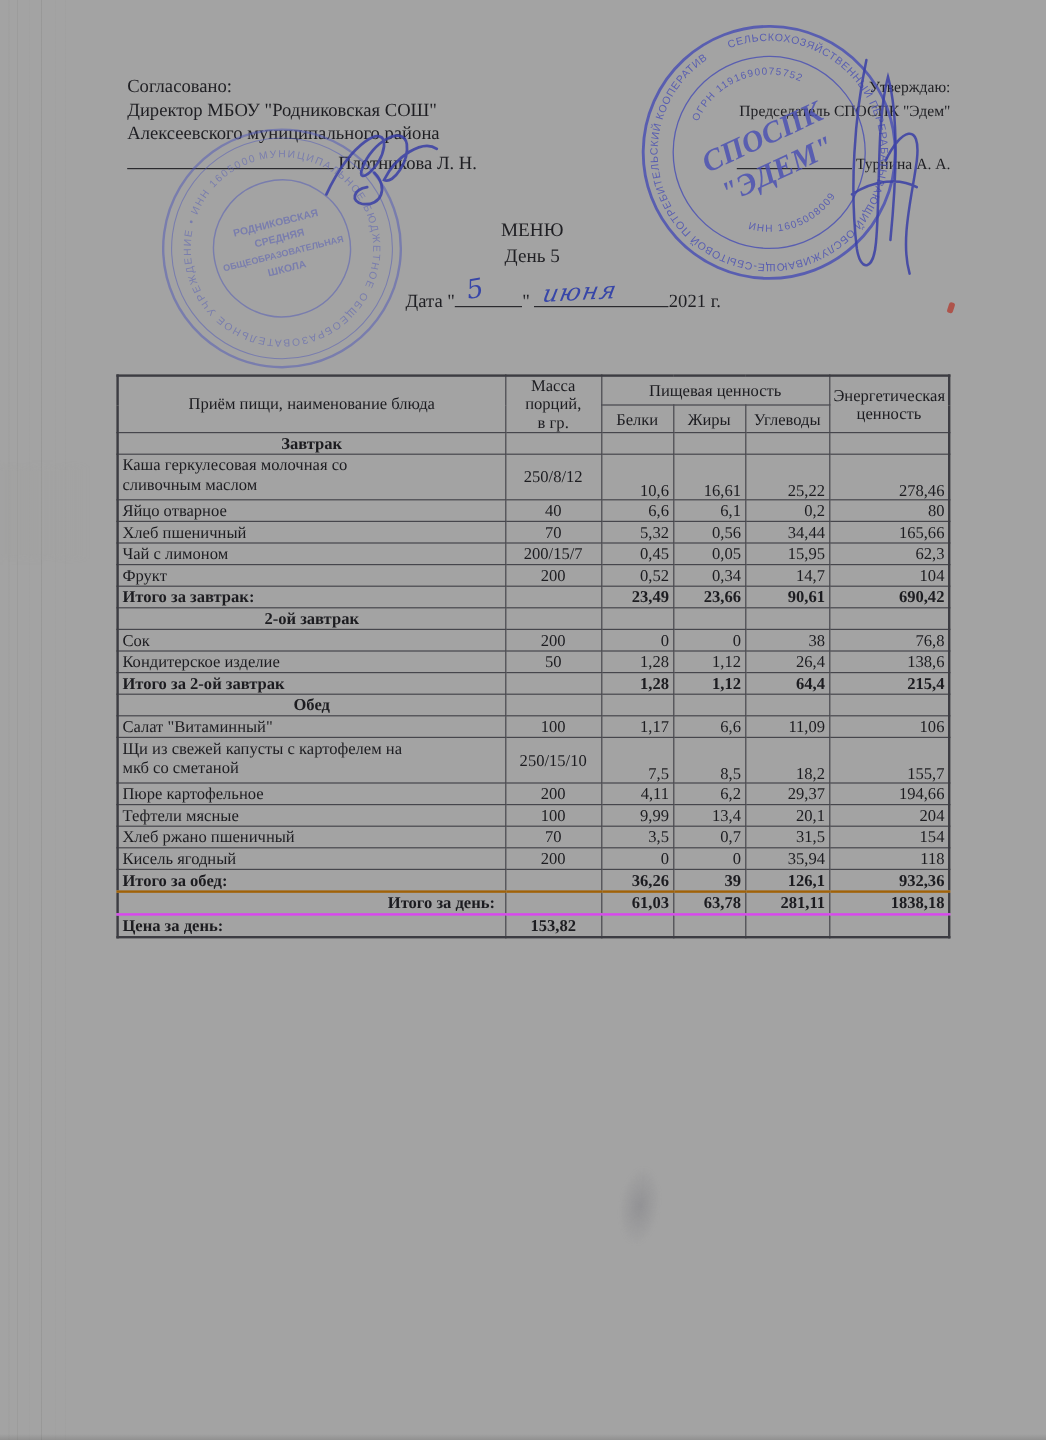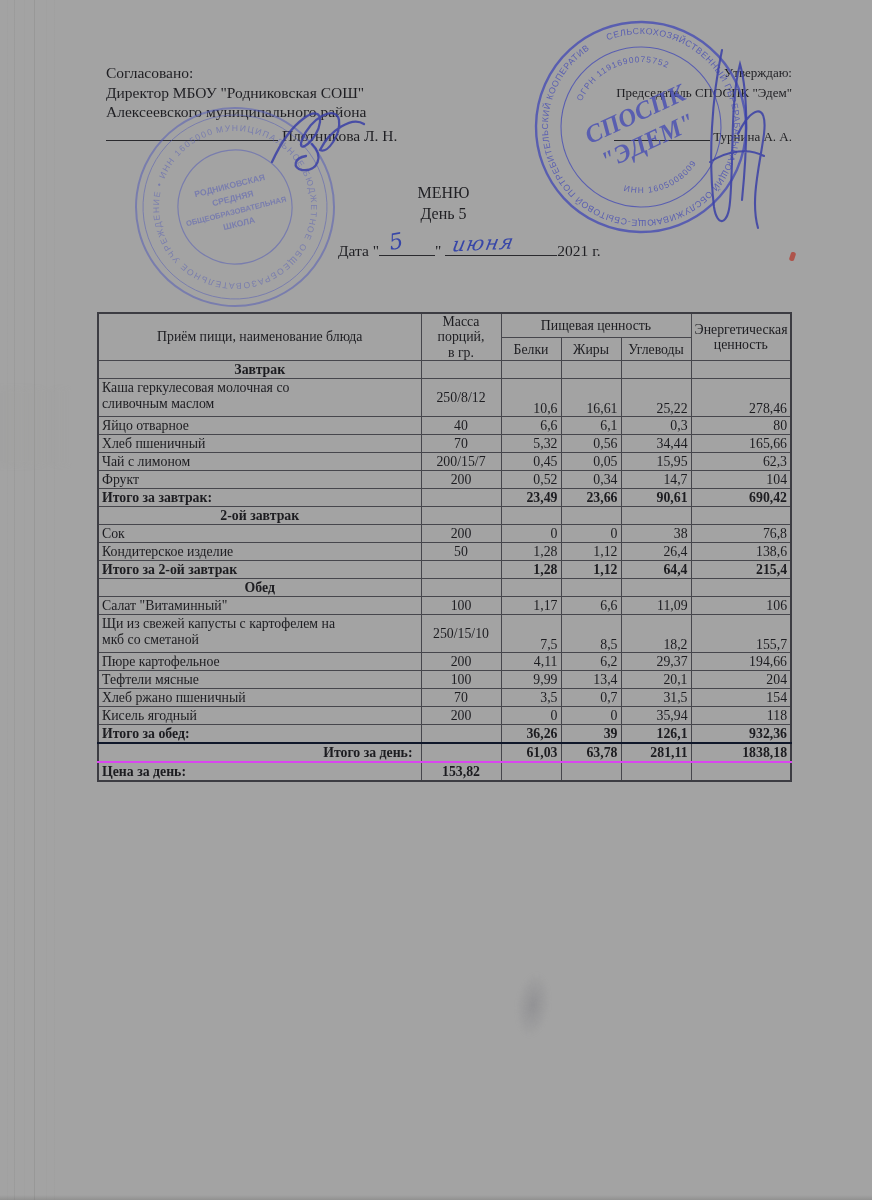--- a/index.html
+++ b/index.html
@@ -80,21 +80,21 @@
   td.c-mass{text-align:center;}
   td.c-num{text-align:right;padding-right:5px;}
   tr.row-item td, tr.row-total td, tr.row-grand td, tr.row-price td, tr.row-section td{height:17px;}
   tr.tall td{height:36px;}
   tr.tall td.c-name{vertical-align:top;padding-top:1px;}
   tr.tall td.c-mass{vertical-align:middle;font-family:Liberation Serif, serif;}
   tr.tall td.c-num{vertical-align:bottom;}
   tr.row-section td.c-name{font-weight:bold;text-align:center;}
   tr.row-total td, tr.row-grand td, tr.row-price td{font-weight:bold;}
   tr.row-grand td.c-name{text-align:right;padding-right:8px;}
-  tr.row-grand td{border-top:2px solid #0f172a;}
+  tr.row-grand td{border-top:2px solid #a16207;}
   tr.row-price td{border-top:2px solid #d946ef;}
   tr.row-price td.c-mass{font-weight:bold;}
 </style>
 </head>
 <body>
 
 <div class="page">
 
   <div class="scan-streaks"></div>
   <div class="scan-band"></div>
@@ -223,21 +223,21 @@
           <td class="c-num">10,6</td>
           <td class="c-num">16,61</td>
           <td class="c-num">25,22</td>
           <td class="c-num">278,46</td>
         </tr>
         <tr class="row-item">
           <td class="c-name">Яйцо отварное</td>
           <td class="c-mass">40</td>
           <td class="c-num">6,6</td>
           <td class="c-num">6,1</td>
-          <td class="c-num">0,3</td>
+          <td class="c-num">0,2</td>
           <td class="c-num">80</td>
         </tr>
         <tr class="row-item">
           <td class="c-name">Хлеб пшеничный</td>
           <td class="c-mass">70</td>
           <td class="c-num">5,32</td>
           <td class="c-num">0,56</td>
           <td class="c-num">34,44</td>
           <td class="c-num">165,66</td>
         </tr>

